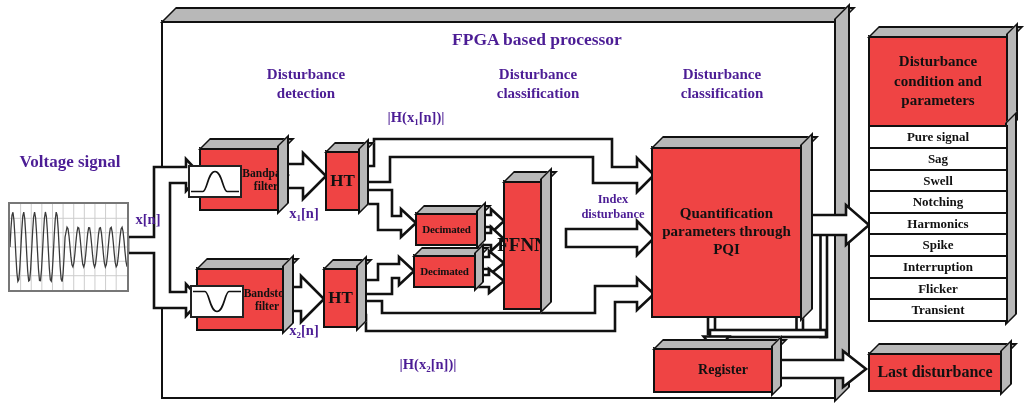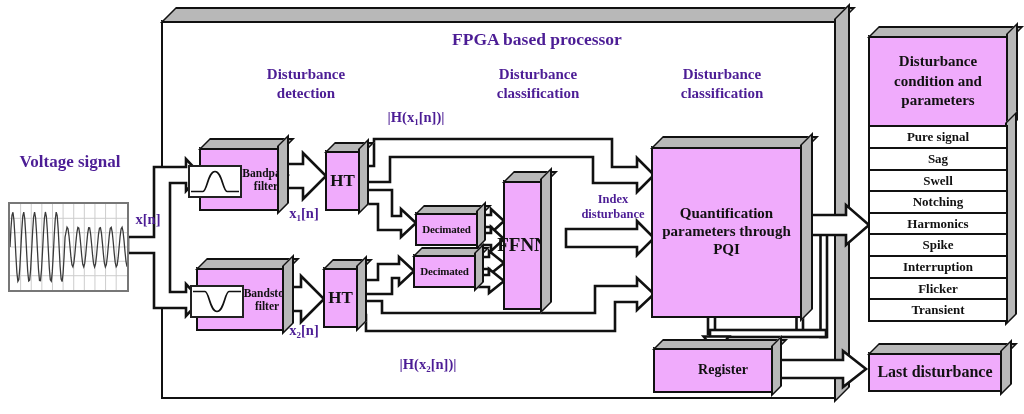--- a/index.html
+++ b/index.html
@@ -1,20 +1,20 @@
 <!DOCTYPE html>
 <html><head>
 <meta charset="utf-8">
 <style>
   * { margin:0; padding:0; box-sizing:border-box; }
   body { background:#fff; font-family:"Liberation Serif","DejaVu Serif",serif; }
   #stage { position:relative; width:1024px; height:414px; background:#fff; overflow:hidden; }
 
   
-  .b3d { position:absolute; background:#f0abfc; border:2.6px solid #111; z-index:10; --d:8px; }
+  .b3d { position:absolute; background:#ef4444; border:2.6px solid #111; z-index:10; --d:8px; }
   .b3d::before { content:""; position:absolute; left:-2.6px; top:calc(-1*var(--d) - 2.6px);
     width:calc(100% + 5.2px); height:var(--d); background:#b8b8b8; border:2.6px solid #111;
     transform:skewX(-45deg); transform-origin:0 100%; }
   .b3d::after { content:""; position:absolute; left:100%; top:-2.6px;
     width:var(--d); height:calc(100% + 5.2px); background:#b8b8b8; border:2.6px solid #111;
     transform:skewY(-45deg); transform-origin:0 0; }
   .ctr { display:flex; align-items:center; justify-content:center; text-align:center; font-weight:bold; color:#111; }
 
   
   #fpga { left:161px; top:20px; width:675px; height:379px; --d:12px; z-index:1; background:#fff; }

